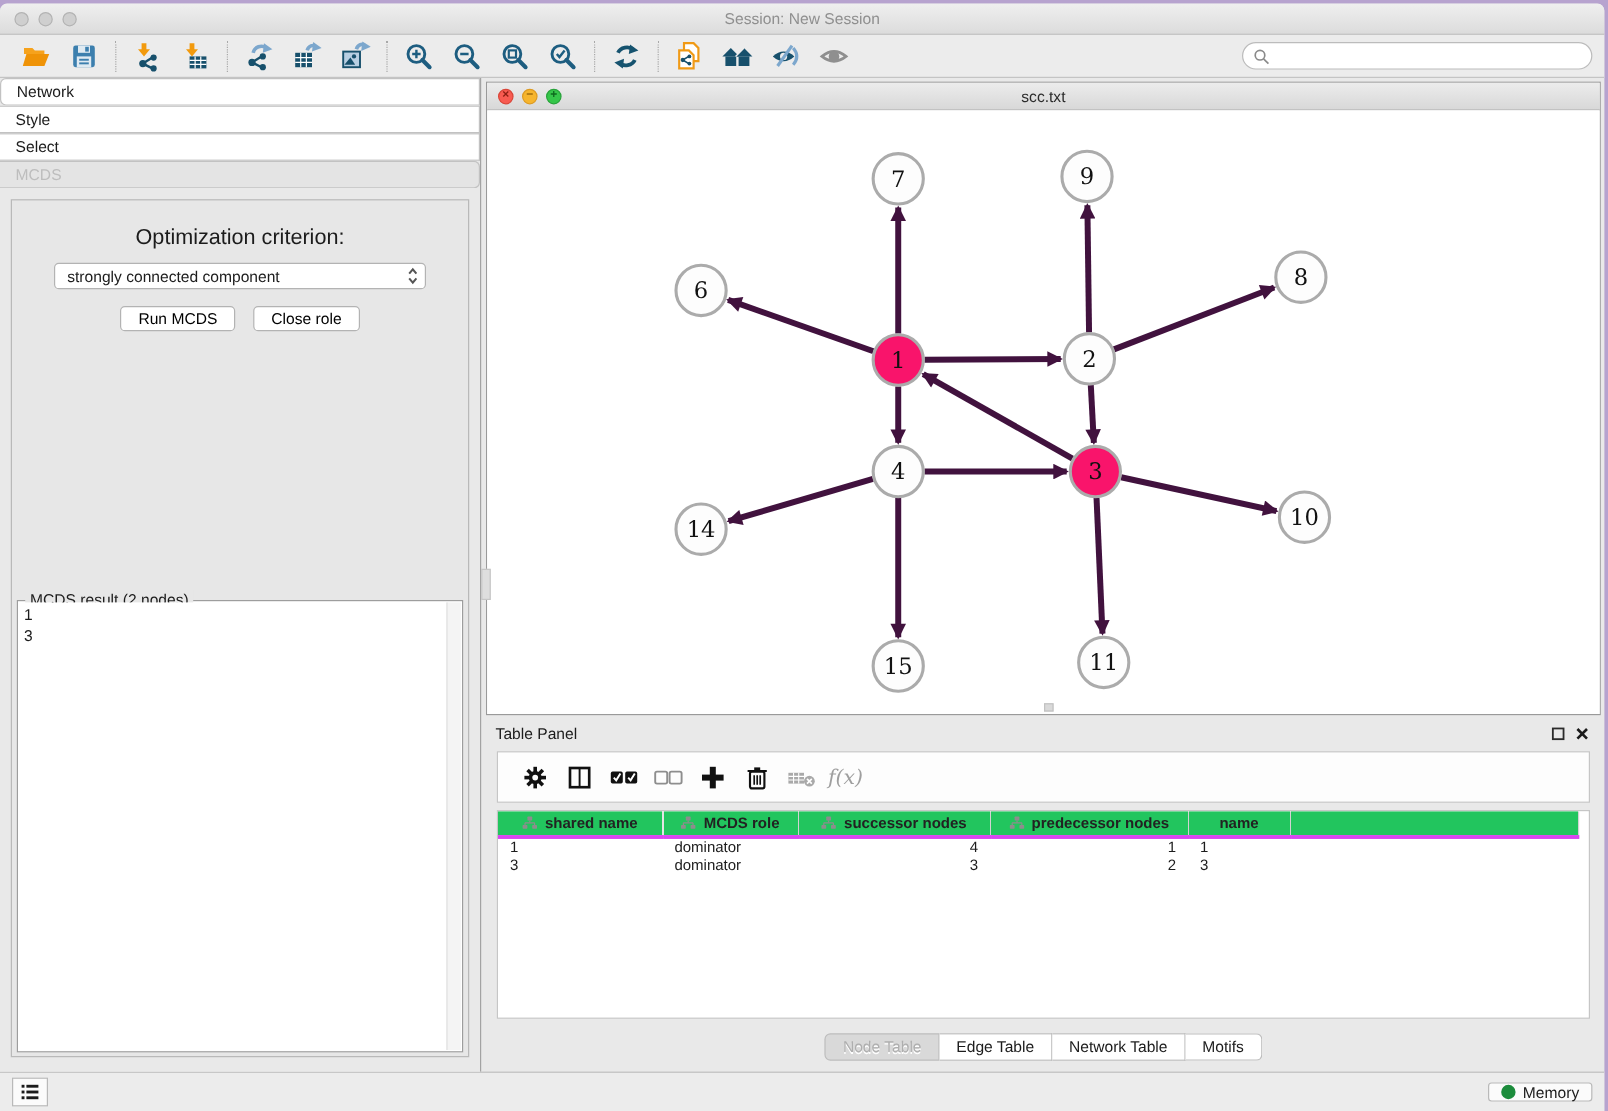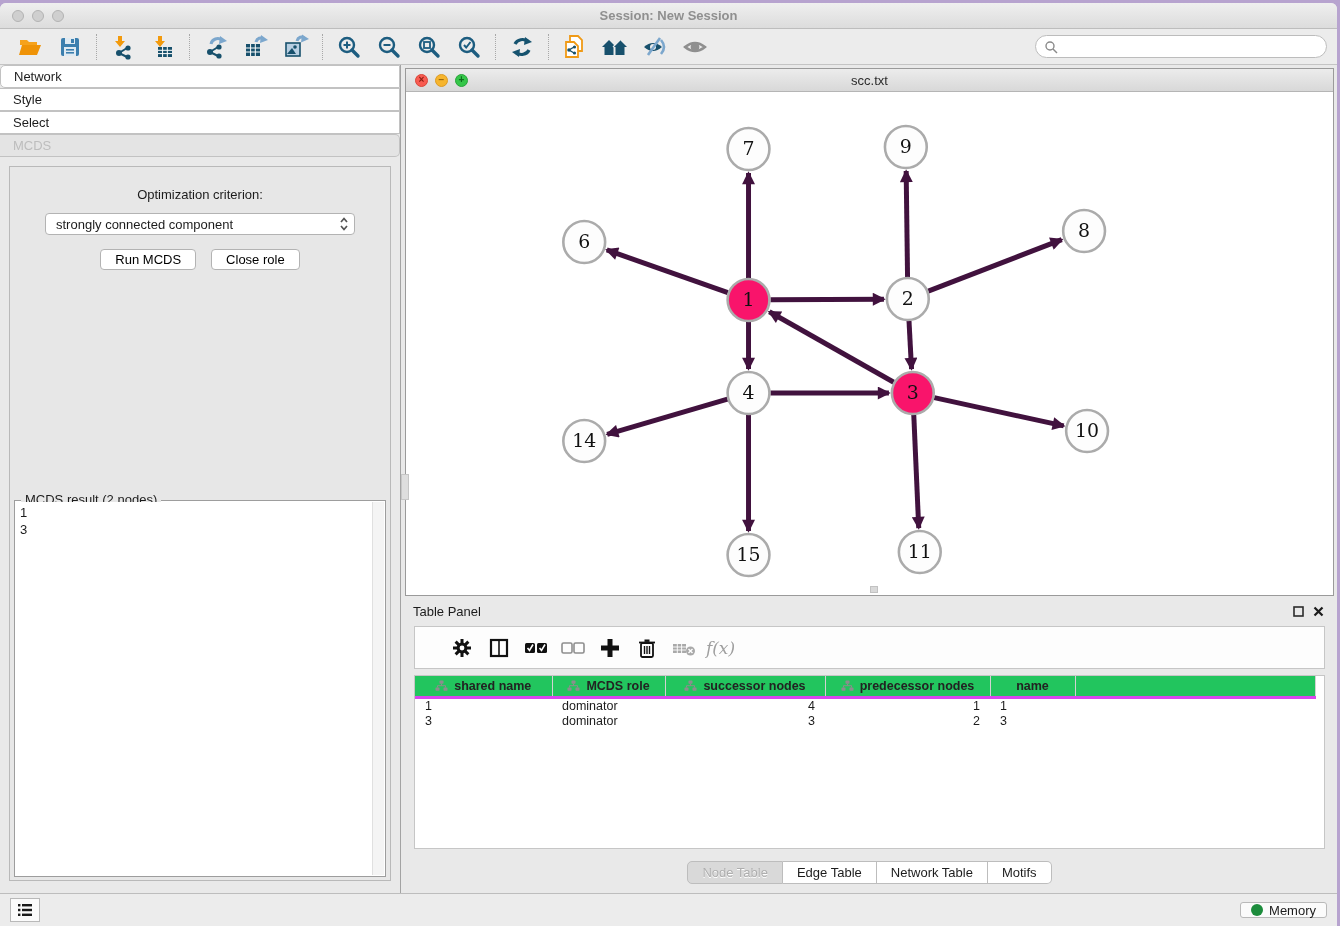--- a/index.html
+++ b/index.html
@@ -6,21 +6,21 @@
   html,body { width:1340px; height:926px; overflow:hidden; }
   body { background:#b7a3cf; font-family:"Liberation Sans", sans-serif; font-size:13px; color:#1c1c1c; }
   .window { position:absolute; top:3px; left:0; width:1337px; height:923px; background:#e9e9e9;
             border-radius:6px 6px 0 0; overflow:hidden; display:flex; flex-direction:column; }
 
   
   .titlebar { height:26px; background:linear-gradient(#efefef,#dcdcdc); border-bottom:1px solid #bdbdbd;
               display:flex; align-items:center; position:relative; flex:0 0 auto; }
   .tl-dots { display:flex; gap:8px; margin-left:12px; }
   .tl-dot { width:12px; height:12px; border-radius:50%; background:#cfcfcf; border:1px solid #b3b3b3; }
-  .titlebar .title { position:absolute; left:0; right:0; text-align:center; color:#8f8f8f; font-size:13px;font-weight:bold; }
+  .titlebar .title { position:absolute; left:0; right:0; text-align:center; color:#8f8f8f; font-size:13px; }
 
   
   .toolbar { height:36px; background:#ececec; border-bottom:1px solid #c4c4c4; display:flex; align-items:center;
              padding:0 10px; flex:0 0 auto; }
   .tb-icon { width:40px; height:30px; display:flex; align-items:center; justify-content:center; cursor:default; }
   .tb-sep { width:1px; height:26px; border-left:1px dotted #a8a8a8; margin:0 6px; }
   .search-wrap { margin-left:auto; }
   .search-box { width:292px; height:23px; border:1px solid #bcbcbc; border-radius:12px; background:#fff;
                 display:flex; align-items:center; padding:0 8px; }
   .search-box input { border:none; outline:none; flex:1; font-size:12px; background:transparent; margin-left:5px;
@@ -35,21 +35,21 @@
   .cp-header { height:30px; display:flex; align-items:center; padding:0 10px; }
   .cp-header .cp-title { font-size:13px; color:#1d1d1d; }
   .panel-btns { margin-left:auto; display:flex; gap:9px; align-items:center; }
   .cp-tabs { display:flex; justify-content:center; margin-top:0px;flex-direction:column; }
   .cp-tab { padding:3px 13px; background:#fff; border:1px solid #c2c2c2; border-left:none; font-size:13px; cursor:default; }
   .cp-tab:first-child { border-left:1px solid #c2c2c2; border-radius:5px 0 0 5px; }
   .cp-tab:last-child { border-radius:0 5px 5px 0; }
   .cp-tab.active { background:#e4e4e4; color:#bdbdbd; }
   .cp-box { flex:1; margin:9px 9px 12px 9px; border:1px solid #b9b9b9; background:#e7e7e7;
             display:flex; flex-direction:column; align-items:center; min-height:0; }
-  .opt-label { margin-top:20px; font-size:13px; }
+  .opt-label { margin-top:20px; font-size:18px; }
   .dropdown { margin-top:11px; width:310px; height:22px; background:#fff; border:1px solid #b3b3b3; border-radius:4px;
               display:flex; align-items:center; padding:0 4px 0 10px; font-size:13px; }
   .dropdown .dd-arrows { margin-left:auto; }
   .btn-row { display:flex; gap:15px; margin-top:14px; }
   .mac-btn { background:#fff; border:1px solid #b3b3b3; border-radius:4px; padding:2px 14px; font-size:13px;
              font-family:"Liberation Sans", sans-serif; cursor:default; }
   .result-fieldset { margin-top:auto; margin-bottom:3px; width:372px; height:377px; border:1px solid #9d9d9d;
                      background:#fff; position:relative; }
   .result-legend { position:absolute; top:-9px; left:6px; background:transparent; padding:0 4px; font-size:13px; }
   .result-legend-bg { position:absolute; top:-9px; left:6px; padding:0 4px; font-size:13px; color:transparent;
@@ -76,21 +76,21 @@
   .net-titlebar .title { position:absolute; left:0; right:0; text-align:center; font-size:13px; color:#2c2c2c; }
   .net-canvas { flex:1; background:#fff; position:relative; }
   .net-canvas svg { position:absolute; inset:0; }
   .net-grip { position:absolute; bottom:2px; left:50%; width:8px; height:7px; background:#d9d9d9; border:1px solid #c2c2c2; }
   .split-grip { position:absolute; left:-5px; top:405px; width:8px; height:26px; background:#dedede; border:1px solid #c6c6c6; }
 
   
   .table-panel { flex:1; margin:2px 3px 0 4px; display:flex; flex-direction:column; min-height:0; }
   .tp-header { height:26px; display:flex; align-items:center; padding:0 10px 0 8px; }
   .tp-toolbar { margin:2px 9px 0 9px; height:43px; background:#fdfdfd; border:1px solid #c6c6c6;
-                display:flex; align-items:center; padding:0 28px; gap:0; }
+                display:flex; align-items:center; padding:0 12px; gap:0; }
   .tp-tool { width:37px; height:30px; display:flex; align-items:center; justify-content:center; }
   .fx { font-family:"DejaVu Serif", serif; font-style:italic; font-size:17px; color:#9f9f9f; }
   .tp-tablebox { margin:6px 9px 0 9px; background:#fff; border:1px solid #c6c6c6; height:174px; overflow:hidden; }
   table.datatable { border-collapse:collapse; table-layout:fixed; }
   table.datatable th { height:21px; background:#22c55e; border-right:1px solid #d2d2d2; border-bottom:3px solid #d946ef;
                        font-weight:bold; font-size:12.5px; color:#222; position:relative; }
   table.datatable th .th-inner { display:flex; align-items:center; justify-content:center; gap:6px; }
   table.datatable td { height:16px; font-size:12.5px; padding:0 10px; white-space:nowrap; }
   .tp-tabs { display:flex; justify-content:center; margin-top:12px; }
   .tp-tab { padding:3px 14px; background:#fff; border:1px solid #bdbdbd; border-left:none; font-size:13px; cursor:default; }

